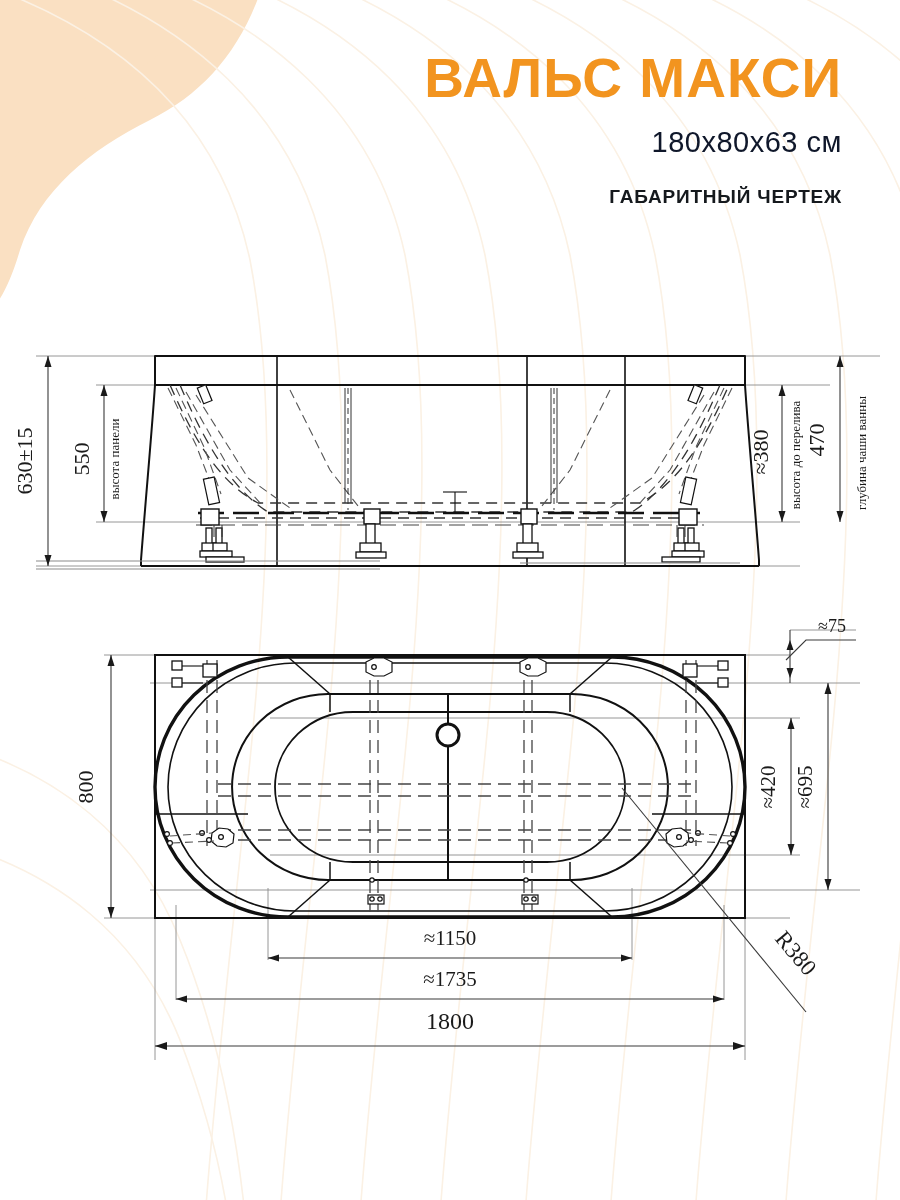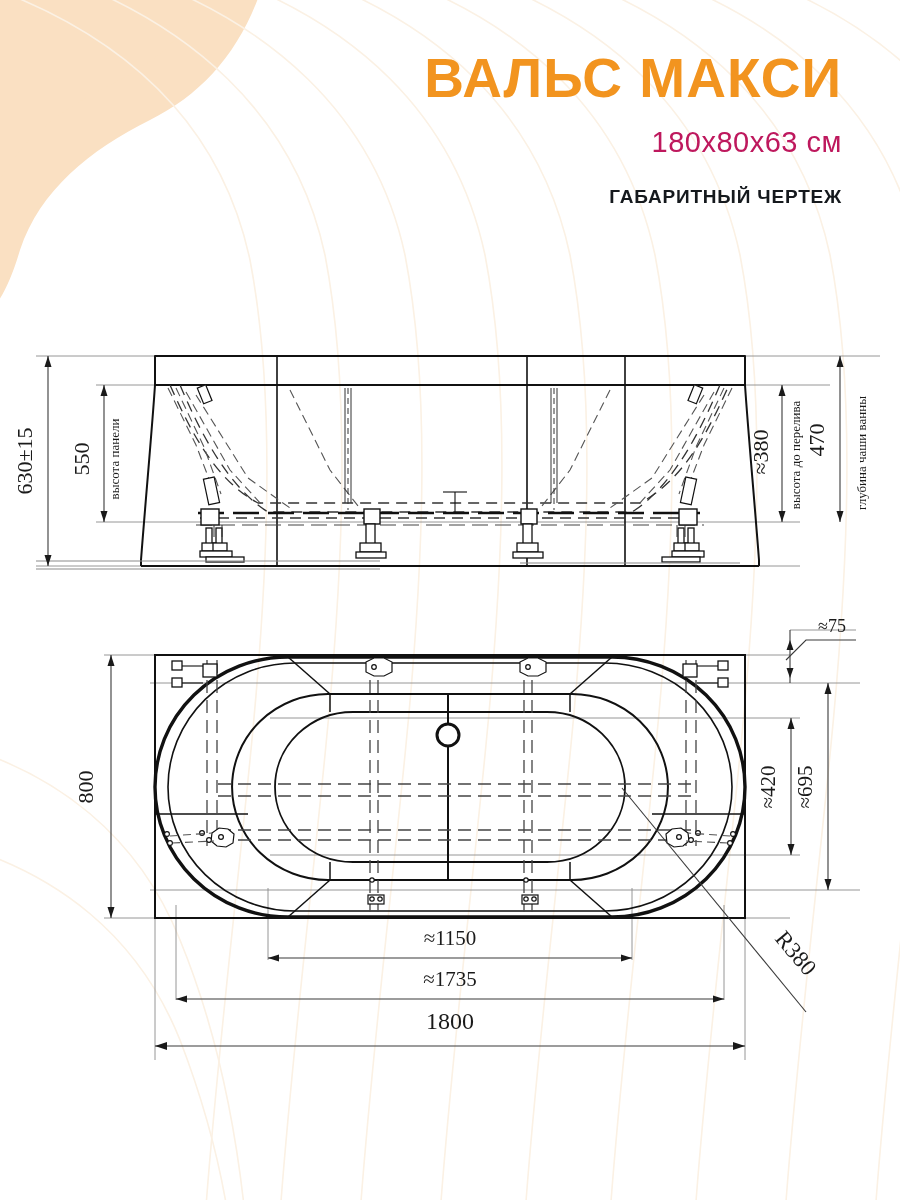--- a/index.html
+++ b/index.html
@@ -44,21 +44,21 @@
     line-height: 1.05;
     text-align: center;
     white-space: nowrap;
   }
   .subtitle {
     position: absolute;
     right: 58px;
     top: 126px;
     font-size: 29px;
     font-weight: normal;
-    color: #be185d;
+    color: #0f172a;
     letter-spacing: 0.5px;
     text-align: center;
     white-space: nowrap;
   }
   .section-label {
     position: absolute;
     right: 58px;
     top: 186px;
     font-size: 19px;
     font-weight: bold;

